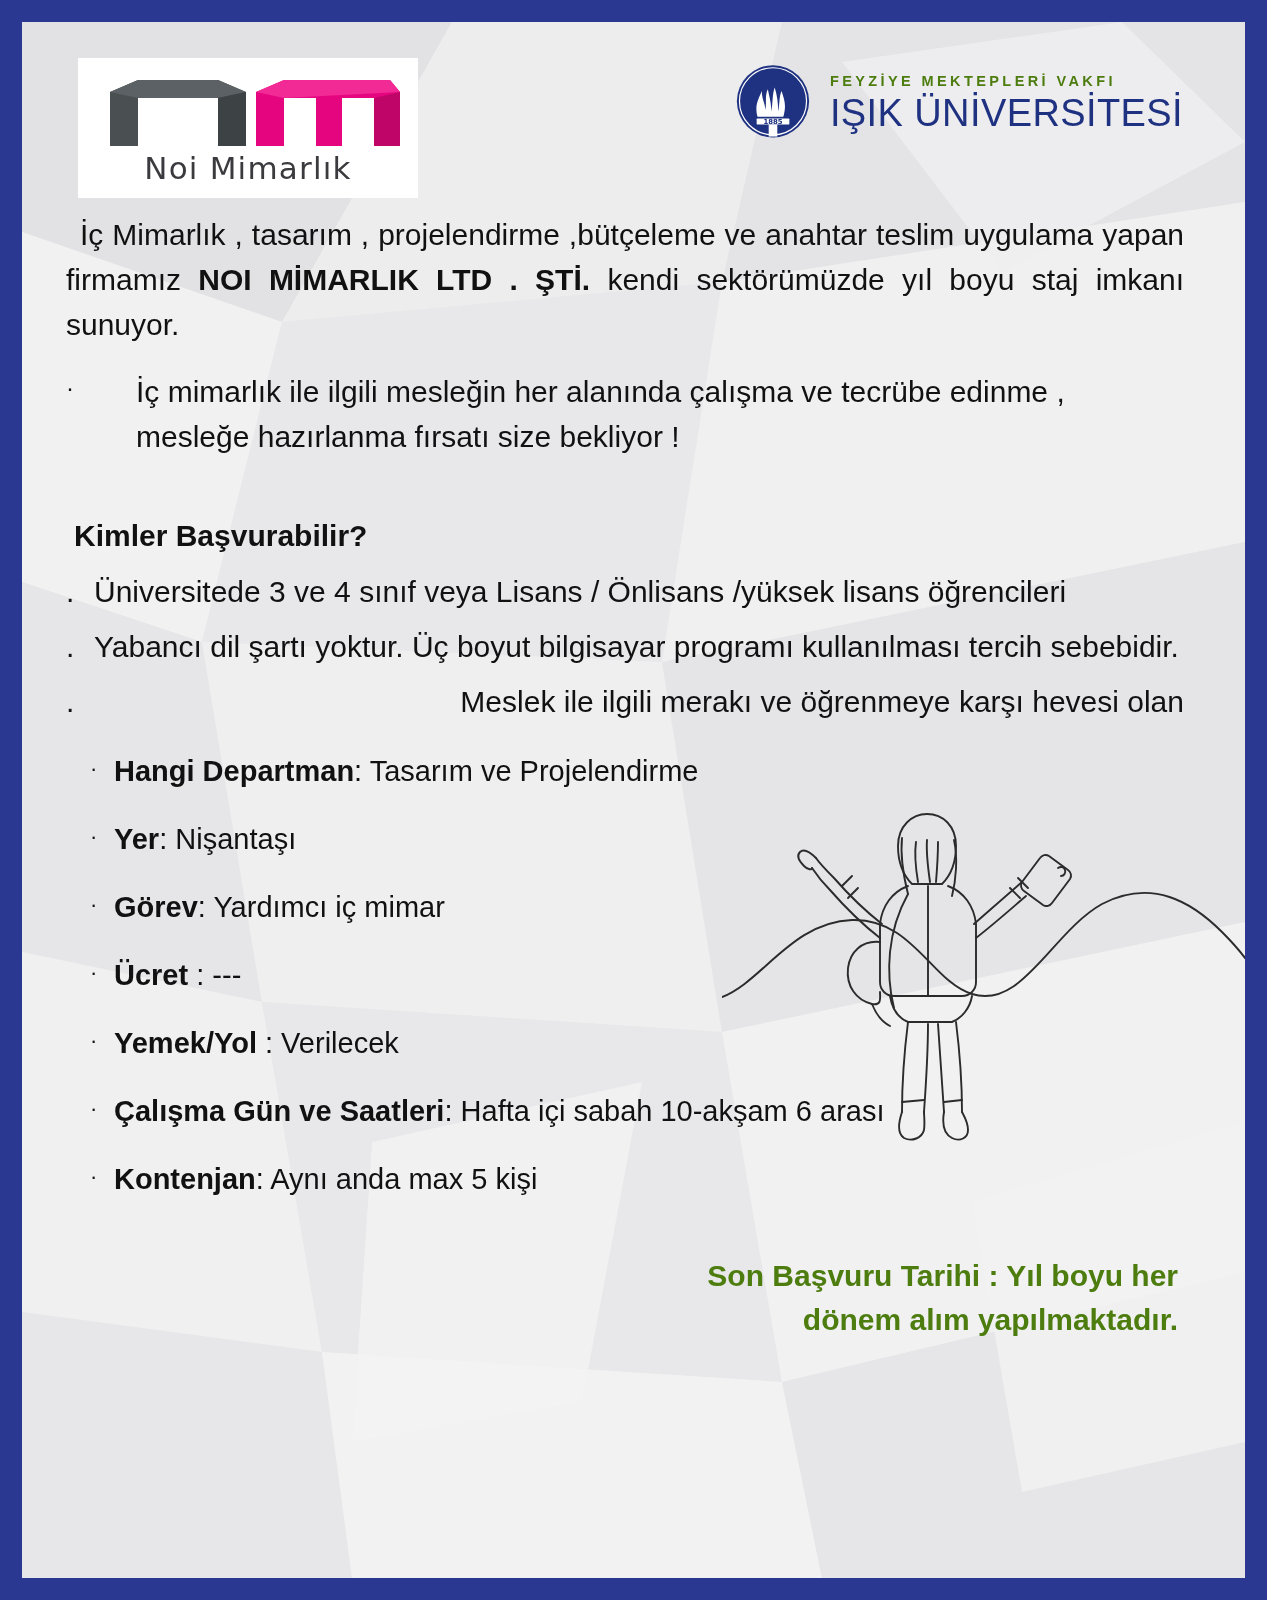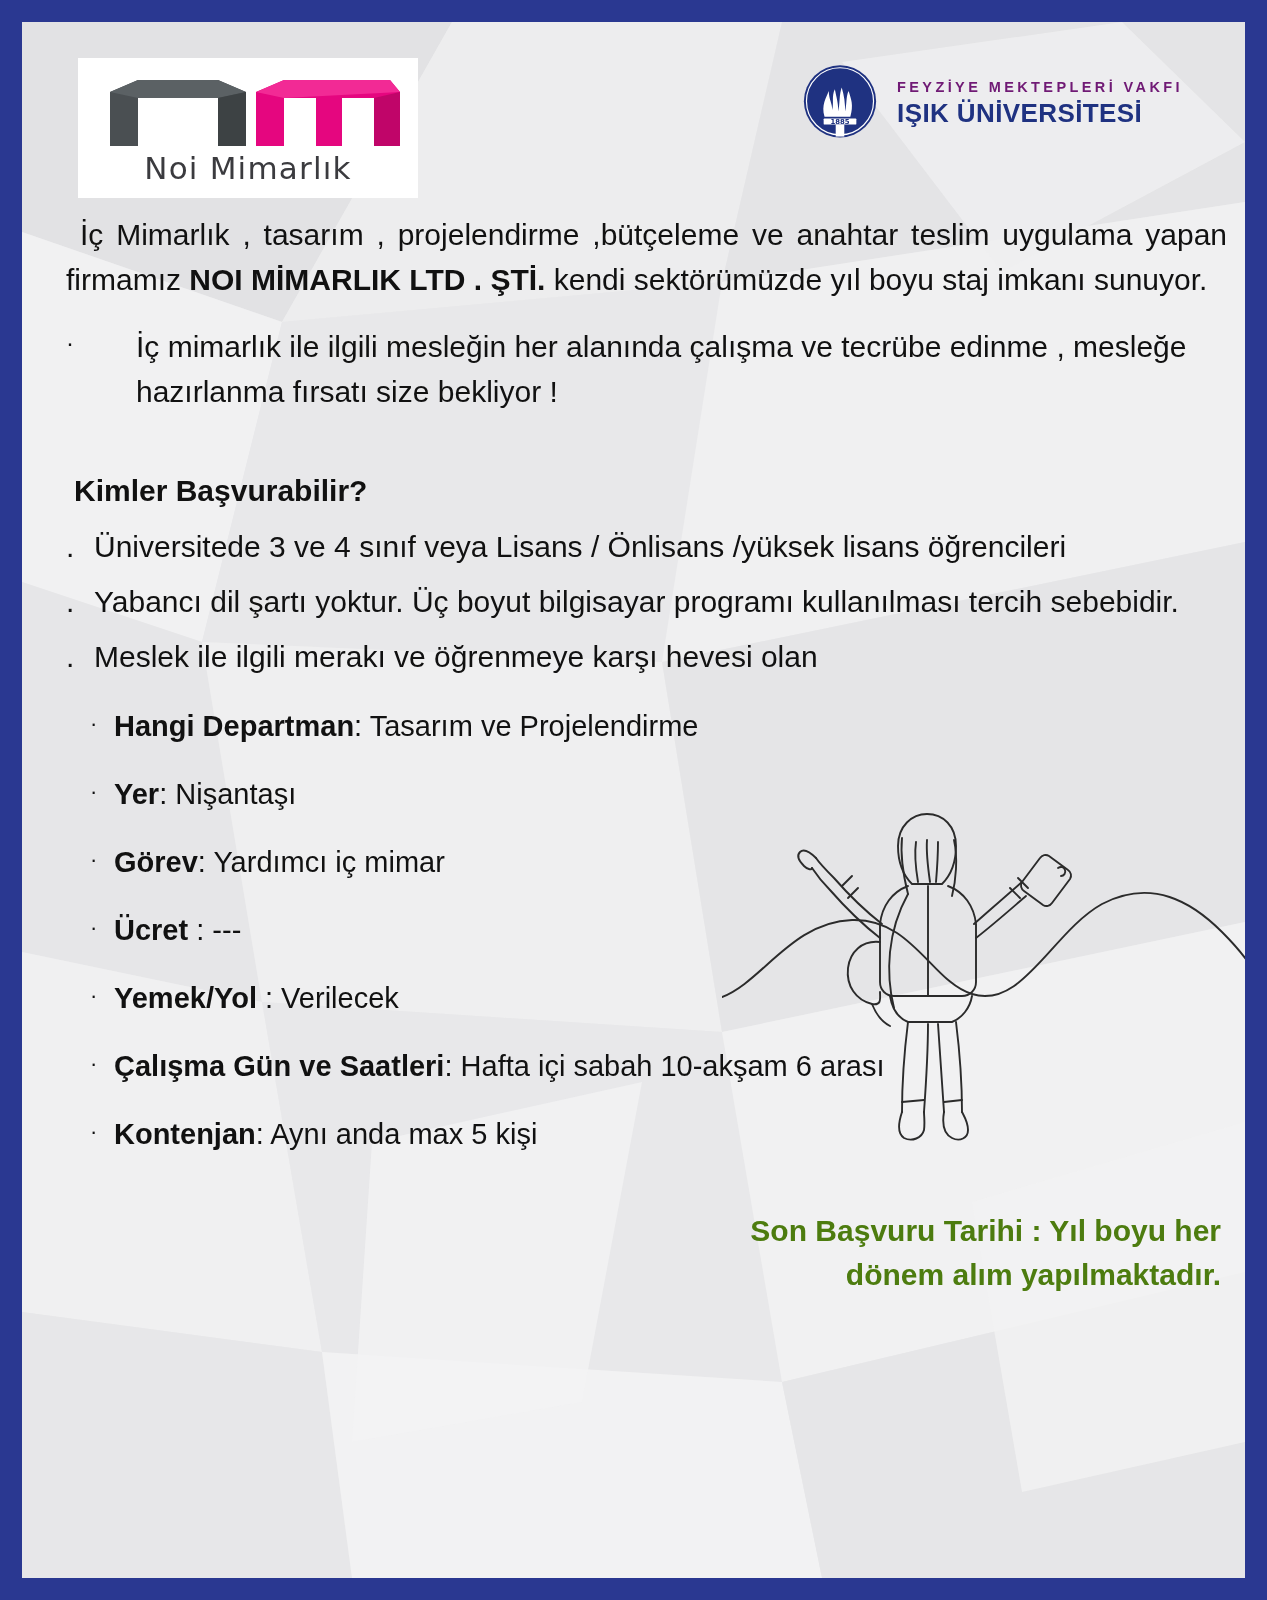--- a/index.html
+++ b/index.html
@@ -87,42 +87,42 @@
     display: flex;
     align-items: center;
     gap: 14px;
   }
   .uni-seal { width: 86px; height: 86px; flex: 0 0 auto; }
   .uni-text { color: #1f3281; line-height: 1; }
   .uni-vakfi {
     font-size: 14.5px;
     letter-spacing: 3.4px;
     font-weight: bold;
-    color: #701a75;
+    color: #4d7c0f;
     margin-bottom: 5px;
     white-space: nowrap;
   }
   .uni-name {
-    font-size: 26px;
-    font-weight: bold;
+    font-size: 38px;
+    font-weight: normal;
     letter-spacing: 0.4px;
     white-space: nowrap;
   }
   .uni-sub {
     font-size: 27px;
     font-weight: bold;
     letter-spacing: 0.3px;
     margin-top: 4px;
     white-space: nowrap;
   }
 
   
   .body-area {
     position: relative;
-    padding: 0 18px 0 44px;
+    padding: 0 61px 0 44px;
     color: #111111;
   }
 
   .intro {
     font-size: 30px;
     line-height: 1.50;
     text-align: justify;
     text-justify: inter-word;
     margin: 8px 0 0 0;
     text-indent: 14px;
@@ -160,21 +160,21 @@
   .crit-item .marker {
     flex: 0 0 auto;
     width: 28px;
     font-size: 30px;
   }
   .crit-item .txt {
     flex: 1 1 auto;
     text-align: justify;
     text-justify: inter-word;
   }
-  .crit-item .txt.nojust { text-align: left; }
+  .crit-item .txt.nojust { text-align: right; }
 
   .section-head2 {
     font-size: 30px;
     font-weight: bold;
     margin: 70px 0 0 8px;
   }
 
   .detail-list { margin-top: 12px; }
   .detail-item {
     display: flex;

